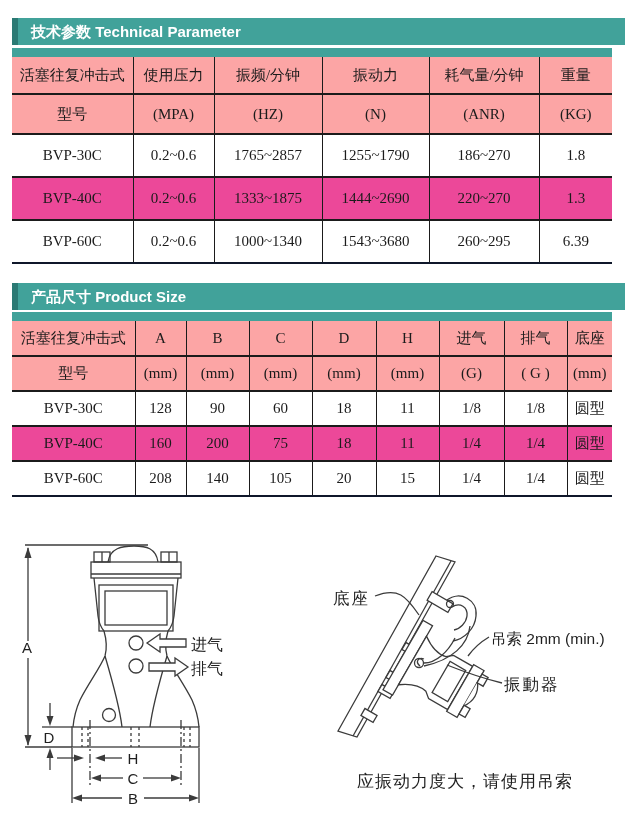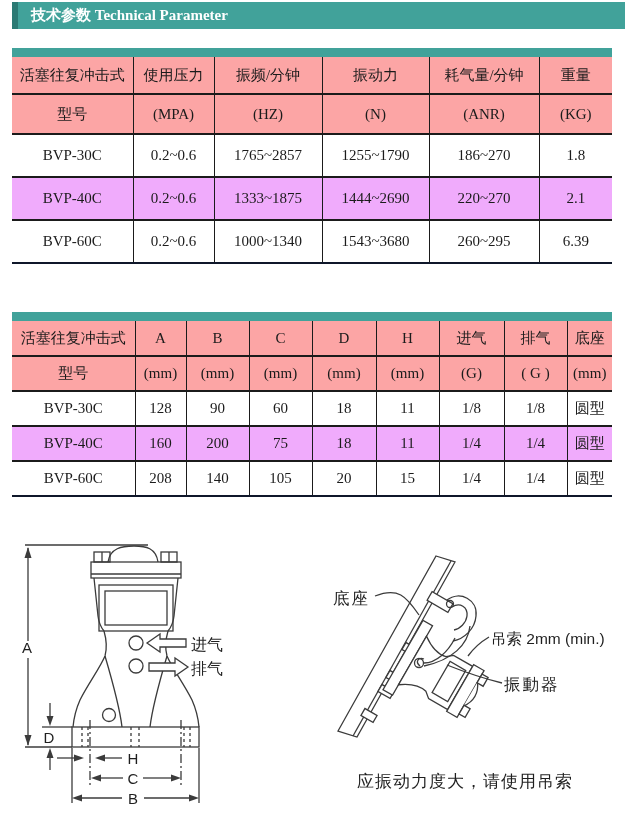--- a/index.html
+++ b/index.html
@@ -2,35 +2,35 @@
 <html><head>
 <meta charset="utf-8">
 <style>
   html,body{margin:0;padding:0;background:#fff;}
   .page{position:relative;width:627px;height:821px;background:#ffffff;overflow:hidden;
         font-family:"Liberation Serif","DejaVu Serif",serif;color:#1b1b1b;}
   .section-bar{position:absolute;left:12px;width:594px;height:27px;background:#41A29A;
         border-left:6px solid #2B7A74;color:#ffffff;
         font-family:"Liberation Sans","DejaVu Sans",sans-serif;
         font-size:15px;font-weight:600;line-height:27px;padding-left:13px;box-sizing:content-box;}
-  .bar1{top:2px;font-family:Liberation Serif, serif;}
+  .bar1{top:18px;}
   .bar2{top:283px;}
   .teal-strip{position:absolute;left:12px;width:600px;height:9px;background:#41A29A;}
   .strip1{top:48px;}
   .strip2{top:312px;}
   table.spec{position:absolute;left:12px;width:600px;border-collapse:collapse;table-layout:fixed;}
   .t1{top:57px;}
   .t2{top:321px;}
   table.spec td{border-top:2px solid #1b1b1b;border-left:1px solid #1b1b1b;
         text-align:center;vertical-align:middle;font-size:15px;padding:0;}
   table.spec td:first-child{border-left:none;}
   table.spec tr:first-child td{border-top:none;}
   table.spec tr:last-child td{border-bottom:2px solid #0f172a;}
   tr.hdr td{background:#fca5a5;}
-  tr.alt td{background:#f0abfc;}
+  tr.alt td{background:#ec4899;}
   .t1 tr.hrow1 td{height:36px;}
   .t1 tr.hrow2 td{height:38px;}
   .t1 tr.drow td{height:41px;}
   .t2 tr.hrow1 td{height:34px;}
   .t2 tr.hrow2 td{height:33px;}
   .t2 tr.drow td{height:33px;}
   .t2 td{font-size:14.5px;}
   svg text{font-family:"Liberation Sans","DejaVu Sans",sans-serif;fill:#1f1f1f;}
   .diagram{position:absolute;}
 </style>
@@ -75,33 +75,34 @@
       <td>1255~1790</td>
       <td>186~270</td>
       <td>1.8</td>
     </tr>
     <tr class="drow alt">
       <td>BVP-40C</td>
       <td>0.2~0.6</td>
       <td>1333~1875</td>
       <td>1444~2690</td>
       <td>220~270</td>
-      <td>2.1</td>
+      <td>1.3</td>
     </tr>
     <tr class="drow">
       <td>BVP-60C</td>
       <td>0.2~0.6</td>
       <td>1000~1340</td>
       <td>1543~3680</td>
       <td>260~295</td>
       <td>6.39</td>
     </tr>
   </tbody>
     </table>
 
+  <div class="section-bar bar2">产品尺寸 Product Size</div>
   <div class="teal-strip strip2"></div>
 
   <table class="spec t2">
     <colgroup>
         <col style="width:123px">
         <col style="width:51px">
         <col style="width:63px">
       <col style="width:63px">
         <col style="width:64px">
         <col style="width:63px">

